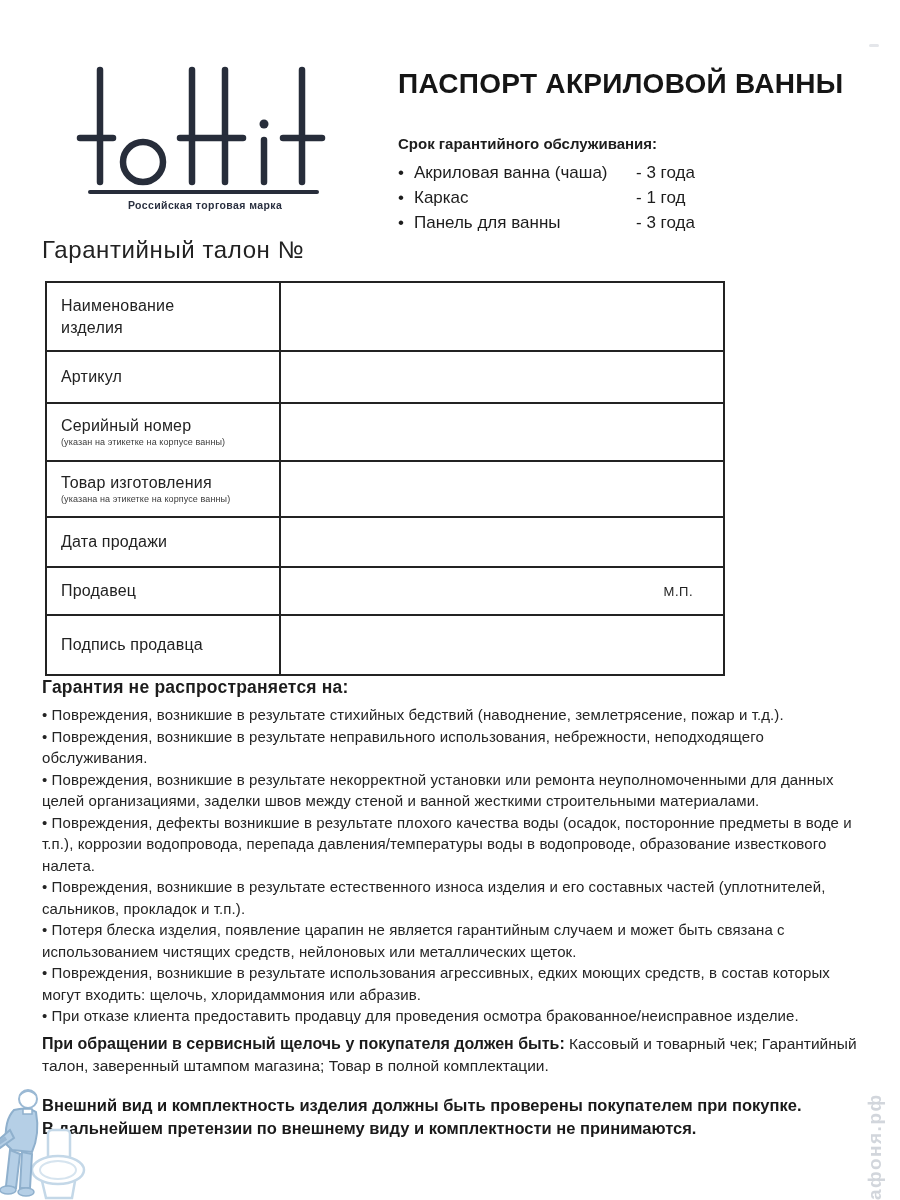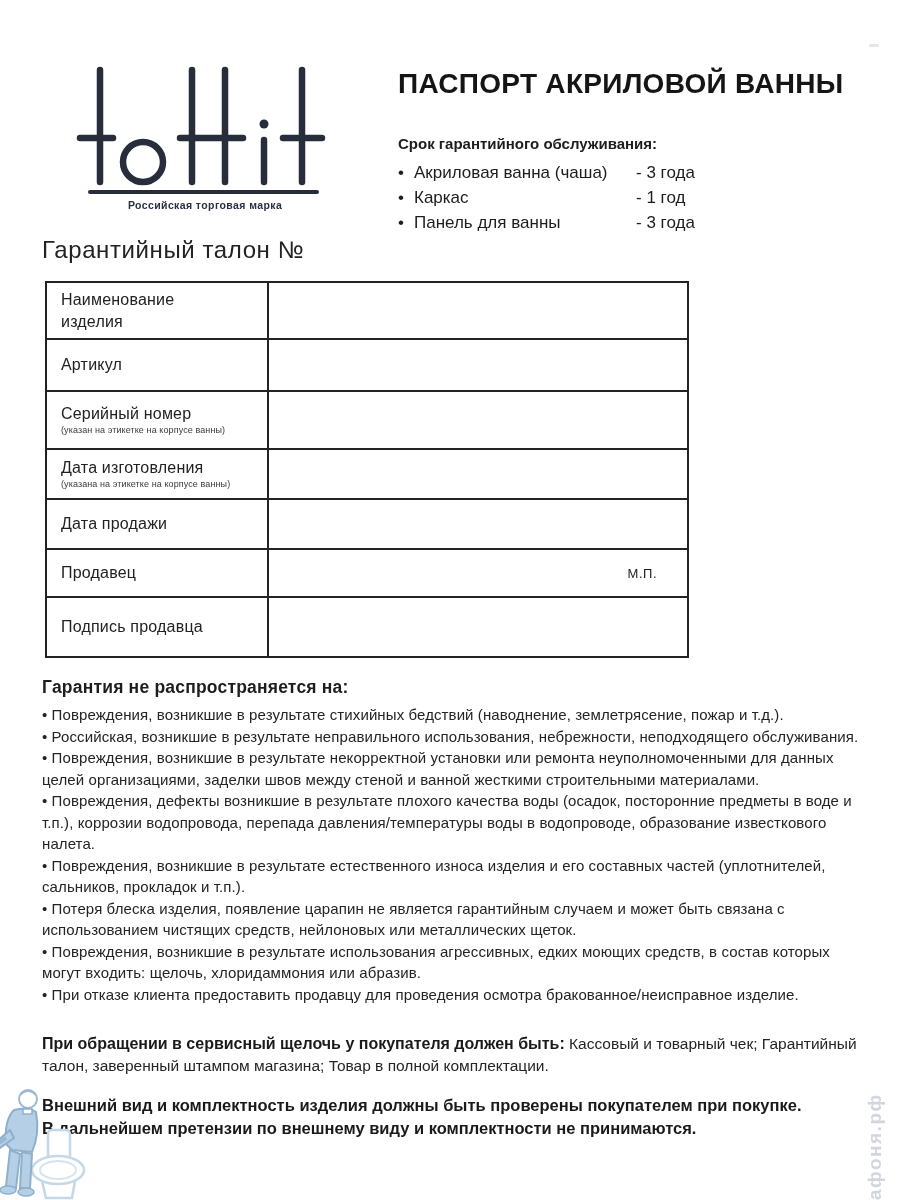--- a/index.html
+++ b/index.html
@@ -17,21 +17,21 @@
   .warranty-heading{position:absolute;left:398px;top:135px;font-size:15px;font-weight:bold;}
   .warranty-list{position:absolute;left:398px;top:160px;width:340px;}
   .w-row{display:flex;height:25px;align-items:center;font-size:17px;}
   .w-bullet{width:16px;}
   .w-label{width:222px;}
 
   
   .coupon-heading{position:absolute;left:42px;top:236px;margin:0;font-size:24px;font-weight:normal;
         letter-spacing:0.6px;color:#222;}
   .coupon-table{position:absolute;left:45px;top:281px;border-collapse:collapse;table-layout:fixed;}
-  .coupon-table td{border:2px solid #232323;vertical-align:middle;padding:0;}
+  .coupon-table td{border:2px solid #232323;vertical-align:middle;padding:12px;}
   td.lbl{width:206px;padding-left:14px;}
   td.val{width:418px;position:relative;}
   .lbl-text{font-size:16px;letter-spacing:0.2px;color:#222;}
   .lbl-text.narrow{width:150px;line-height:1.35;}
   .lbl-note{font-size:9px;color:#3a3a3a;margin-top:2px;letter-spacing:0.1px;}
   .stamp{position:absolute;right:30px;top:50%;transform:translateY(-50%);font-size:13px;letter-spacing:0.5px;margin-left:18px;}
 
   
   .excl-heading{position:absolute;left:42px;top:677px;margin:0;font-size:17.5px;font-weight:bold;letter-spacing:0.2px;}
   .excl-list{position:absolute;left:42px;top:704px;width:828px;}
@@ -111,21 +111,21 @@
       </tr>
       <tr style="height:58px">
         <td class="lbl">
           <div class="lbl-text">Серийный номер</div>
           <div class="lbl-note">(указан на этикетке на корпусе ванны)</div>
         </td>
         <td class="val"></td>
       </tr>
       <tr style="height:50px">
         <td class="lbl">
-          <div class="lbl-text">Дата изготовления</div>
+          <div class="lbl-text">Товар изготовления</div>
           <div class="lbl-note">(указана на этикетке на корпусе ванны)</div>
         </td>
         <td class="val"></td>
       </tr>
       <tr style="height:50px">
         <td class="lbl">
           <div class="lbl-text">Дата продажи</div>
         </td>
         <td class="val"></td>
       </tr>
@@ -142,21 +142,21 @@
           <div class="lbl-text">Подпись продавца</div>
         </td>
         <td class="val"></td>
       </tr>
     </tbody>
   </table>
 
   <h2 class="excl-heading">Гарантия не распространяется на:</h2>
   <div class="excl-list">
     <div class="excl-item">• Повреждения, возникшие в результате стихийных бедствий (наводнение, землетрясение, пожар и т.д.).</div>
-    <div class="excl-item">• Российская, возникшие в результате неправильного использования, небрежности, неподходящего обслуживания.</div>
+    <div class="excl-item">• Повреждения, возникшие в результате неправильного использования, небрежности, неподходящего обслуживания.</div>
     <div class="excl-item">• Повреждения, возникшие в результате некорректной установки или ремонта неуполномоченными для данных целей организациями, заделки швов между стеной и ванной жесткими строительными материалами.</div>
     <div class="excl-item">• Повреждения, дефекты возникшие в результате плохого качества воды (осадок, посторонние предметы в воде и т.п.), коррозии водопровода, перепада давления/температуры воды в водопроводе, образование известкового налета.</div>
     <div class="excl-item">• Повреждения, возникшие в результате естественного износа изделия и его составных частей (уплотнителей, сальников, прокладок и т.п.).</div>
     <div class="excl-item">• Потеря блеска изделия, появление царапин не является гарантийным случаем и может быть связана с использованием чистящих средств, нейлоновых или металлических щеток.</div>
     <div class="excl-item">• Повреждения, возникшие в результате использования агрессивных, едких моющих средств, в состав которых могут входить: щелочь, хлоридаммония или абразив.</div>
     <div class="excl-item">• При отказе клиента предоставить продавцу для проведения осмотра бракованное/неисправное изделие.</div>
   </div>
 
   <p class="service">
     <span class="svc-bold">При обращении в сервисный щелочь у покупателя должен быть:</span>

